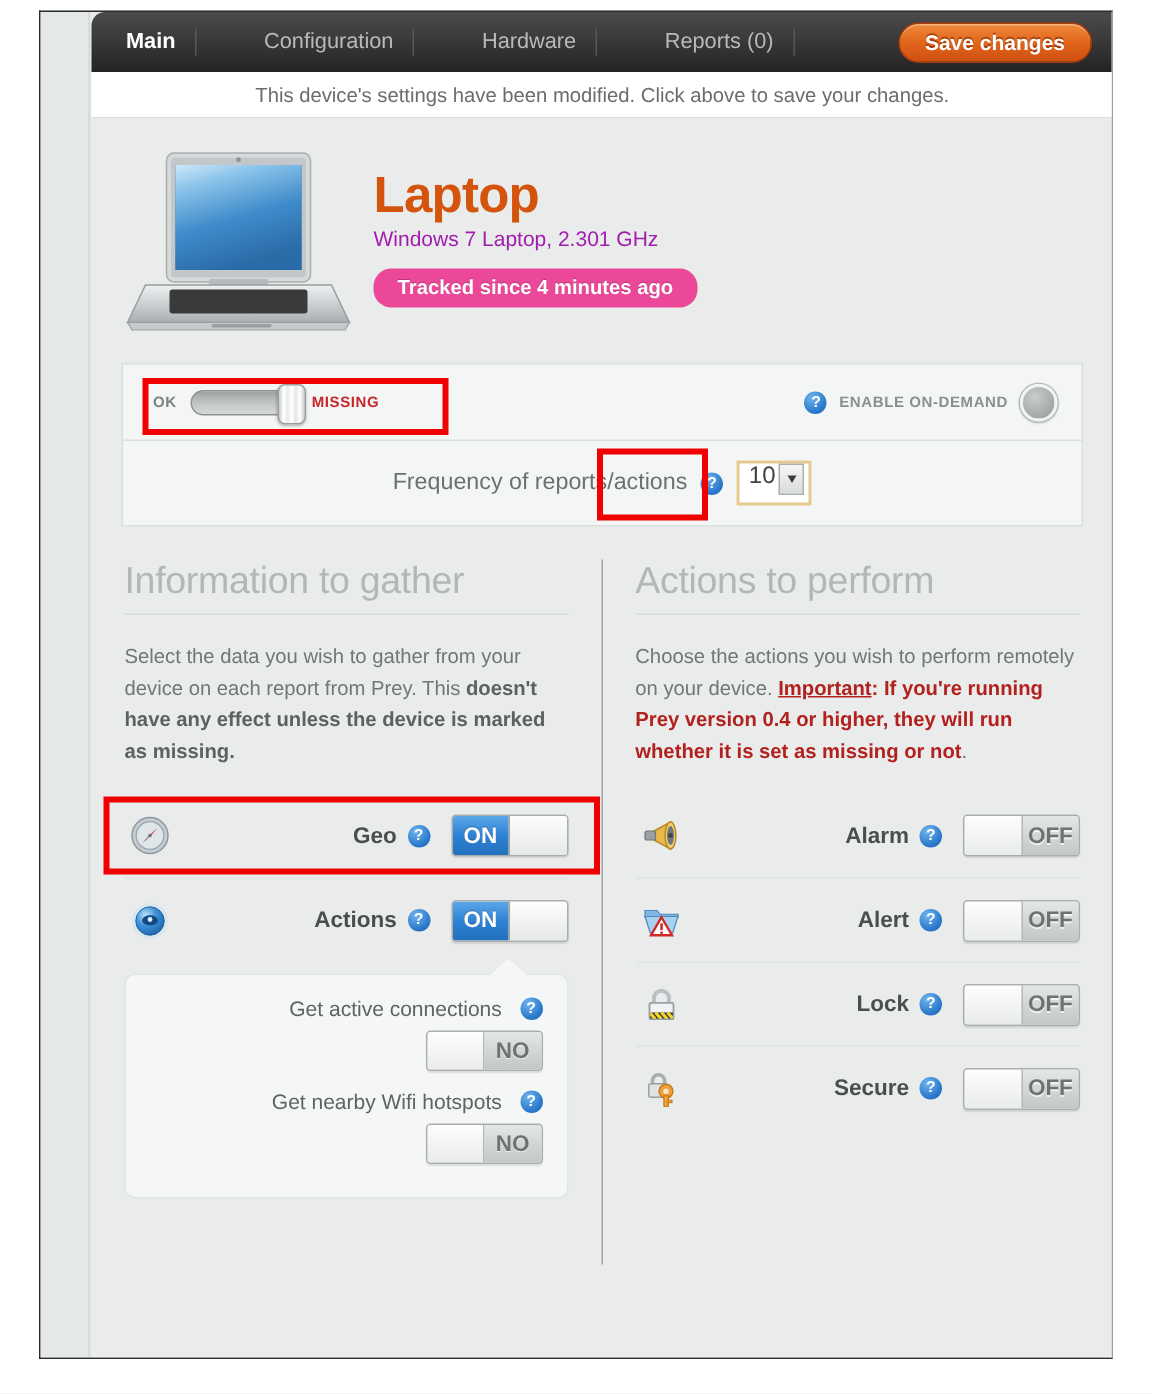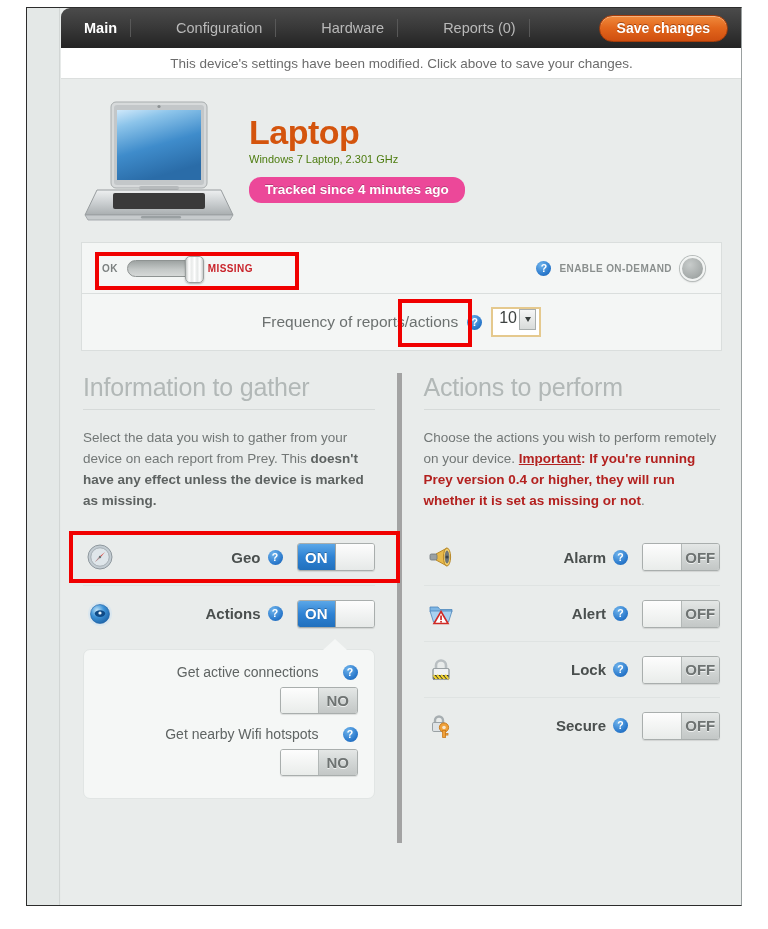--- a/index.html
+++ b/index.html
@@ -109,22 +109,22 @@
   #laptop-icon { width: 152px; height: 125px; flex: 0 0 152px; }
   #device-meta { margin-left: 14px; padding-bottom: 4px; }
   #device-name {
     color: #d4540d;
     font-size: 34px;
     font-weight: bold;
     line-height: 36px;
     letter-spacing: -0.5px;
   }
   #device-spec {
-    color: #4d7c0f;
-    font-size: 11px;
+    color: #a21caf;
+    font-size: 14px;
     margin-top: 3px;
   }
   #tracked-badge {
     display: inline-block;
     margin-top: 12px;
     background: #ec4899;
     color: #ffffff;
     font-size: 13.5px;
     font-weight: bold;
     border-radius: 12px;
@@ -227,21 +227,21 @@
   #freq-arrow .caret {
     width: 0; height: 0;
     border-left: 3.5px solid transparent;
     border-right: 3.5px solid transparent;
     border-top: 5px solid #3a3f3e;
   }
 
   
   #columns { display: flex; margin-top: 22px; height: 470px; }
   .column { width: 50%; padding: 0 22px; position: relative; }
-  #col-left { border-right: 5px solid #a3a3a3; }
+  #col-left { border-right: 1px solid #a3a3a3; }
 
   .col-title {
     font-size: 25px;
     color: #b2b8b7;
     font-weight: normal;
     padding-bottom: 7px;
     border-bottom: 1px solid #d6dad9;
     letter-spacing: -0.2px;
   }
   .col-desc {
@@ -328,21 +328,21 @@
     top: -11px; right: 27px;
     width: 0; height: 0;
     border-left: 12px solid transparent;
     border-right: 12px solid transparent;
     border-bottom: 11px solid #f5f7f6;
   }
   .sub-item { margin-bottom: 12px; }
   .sub-label {
     font-size: 14px; color: #5f6463;
     display: flex; align-items: center; justify-content: flex-end;
-    gap: 24px;
+    gap: 12px;
     margin-bottom: 7px;
   }
   .sub-switch-wrap { display: flex; justify-content: flex-end; }
 </style>
 </head>
 <body>
 
 <div id="window-frame">
   <div id="left-gutter"></div>
   <div id="right-gutter"></div>

